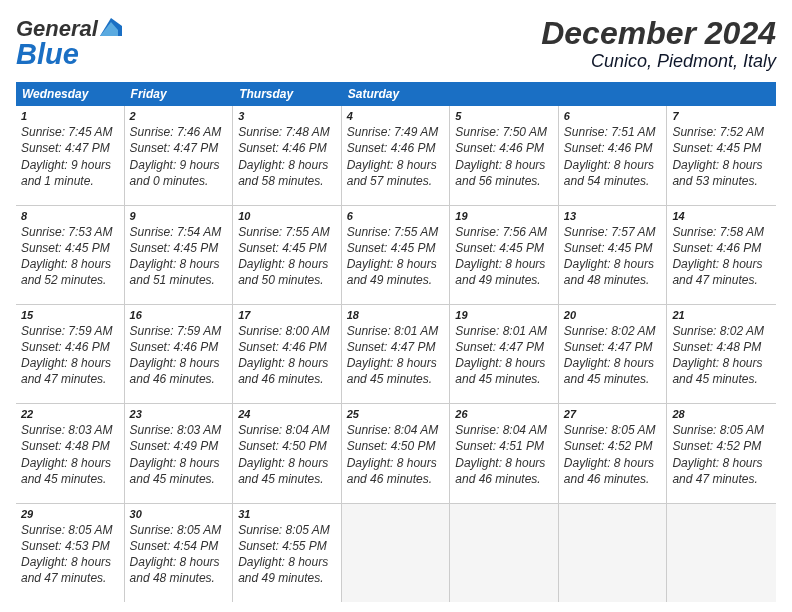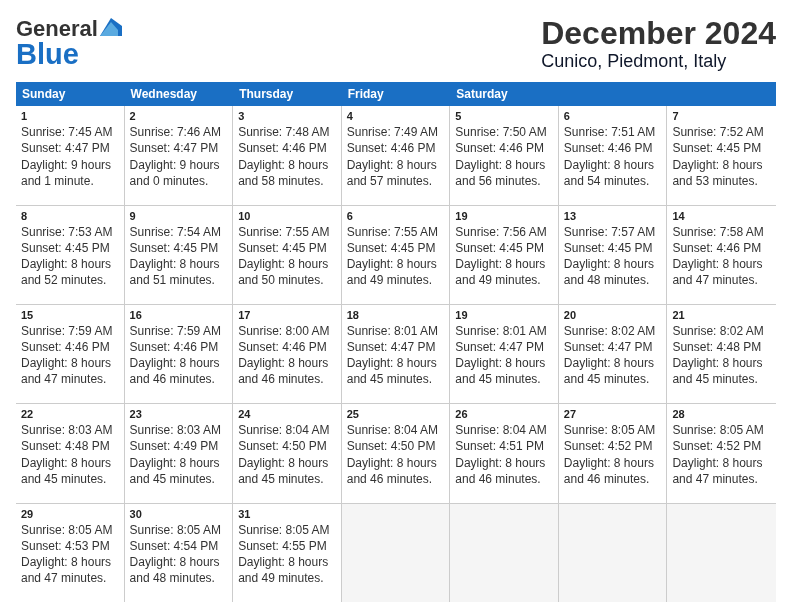--- a/index.html
+++ b/index.html
@@ -9,33 +9,35 @@
       width: 792px;
       height: 612px;
       overflow: hidden;
     }
     .page {
       width: 792px;
       height: 612px;
       padding: 16px 16px 10px 16px;
       display: flex;
       flex-direction: column;
+      font-style: italic;
     }
     .header {
       display: flex;
       justify-content: space-between;
       align-items: flex-start;
       margin-bottom: 10px;
     }
     .logo {
       display: flex;
       flex-direction: column;
       align-items: flex-start;
     }
     .title-section {
+      text-align: right;
     }
     .month-title {
       font-size: 32px;
       font-weight: bold;
       color: #333;
       line-height: 1.1;
     }
     .subtitle {
       font-size: 18px;
       color: #0f172a;
@@ -115,24 +117,23 @@
       <span style="font-size:29px;font-weight:bold;color:#1a6fc4;margin-top:-4px;">Blue</span>
     </div>
     <div class="title-section">
       <div class="month-title">December 2024</div>
       <div class="subtitle">Cunico, Piedmont, Italy</div>
     </div>
   </div>
 
   <div class="calendar">
     <div class="cal-header">
-    <div class="cal-header-cell">Sunday</div>
         <div class="cal-header-cell">Wednesday</div>
+        <div class="cal-header-cell">Friday</div>
         <div class="cal-header-cell">Thursday</div>
-        <div class="cal-header-cell">Friday</div>
         <div class="cal-header-cell">Saturday</div>
       </div>
     <div class="cal-body">
     <div class="cal-row">
           <div class="cal-cell">
             <span class="day-num">1</span>
             <div class="info">Sunrise: 7:45 AM<br>Sunset: 4:47 PM<br>Daylight: 9 hours and 1 minute.</div>
           </div>
           <div class="cal-cell">
             <span class="day-num">2</span>

